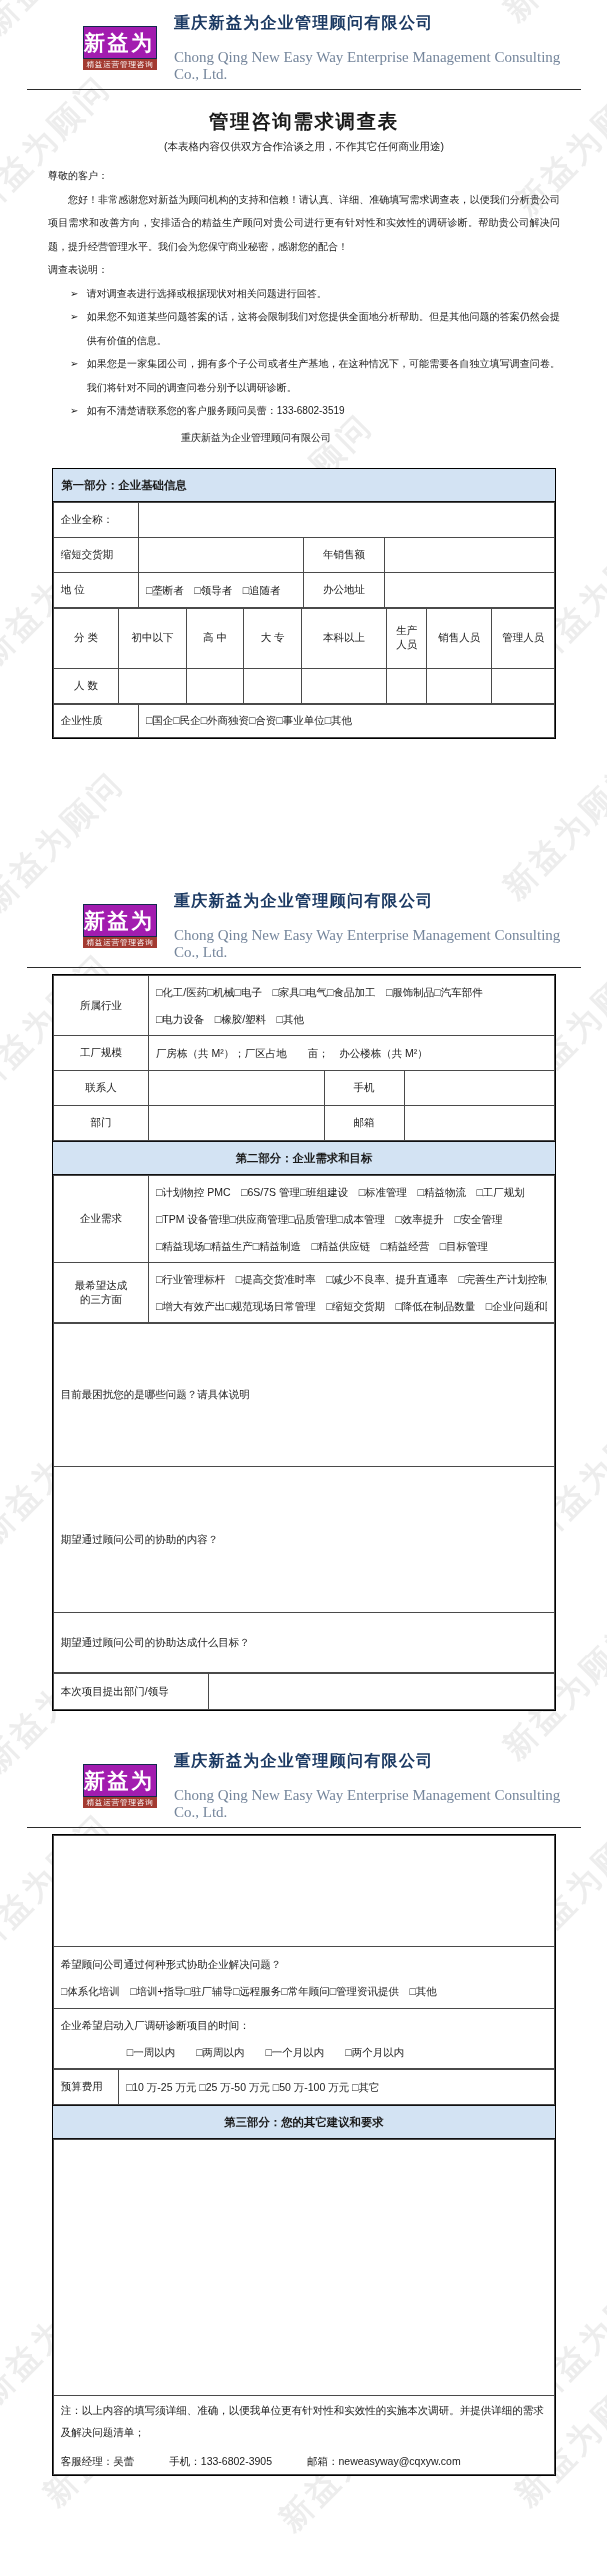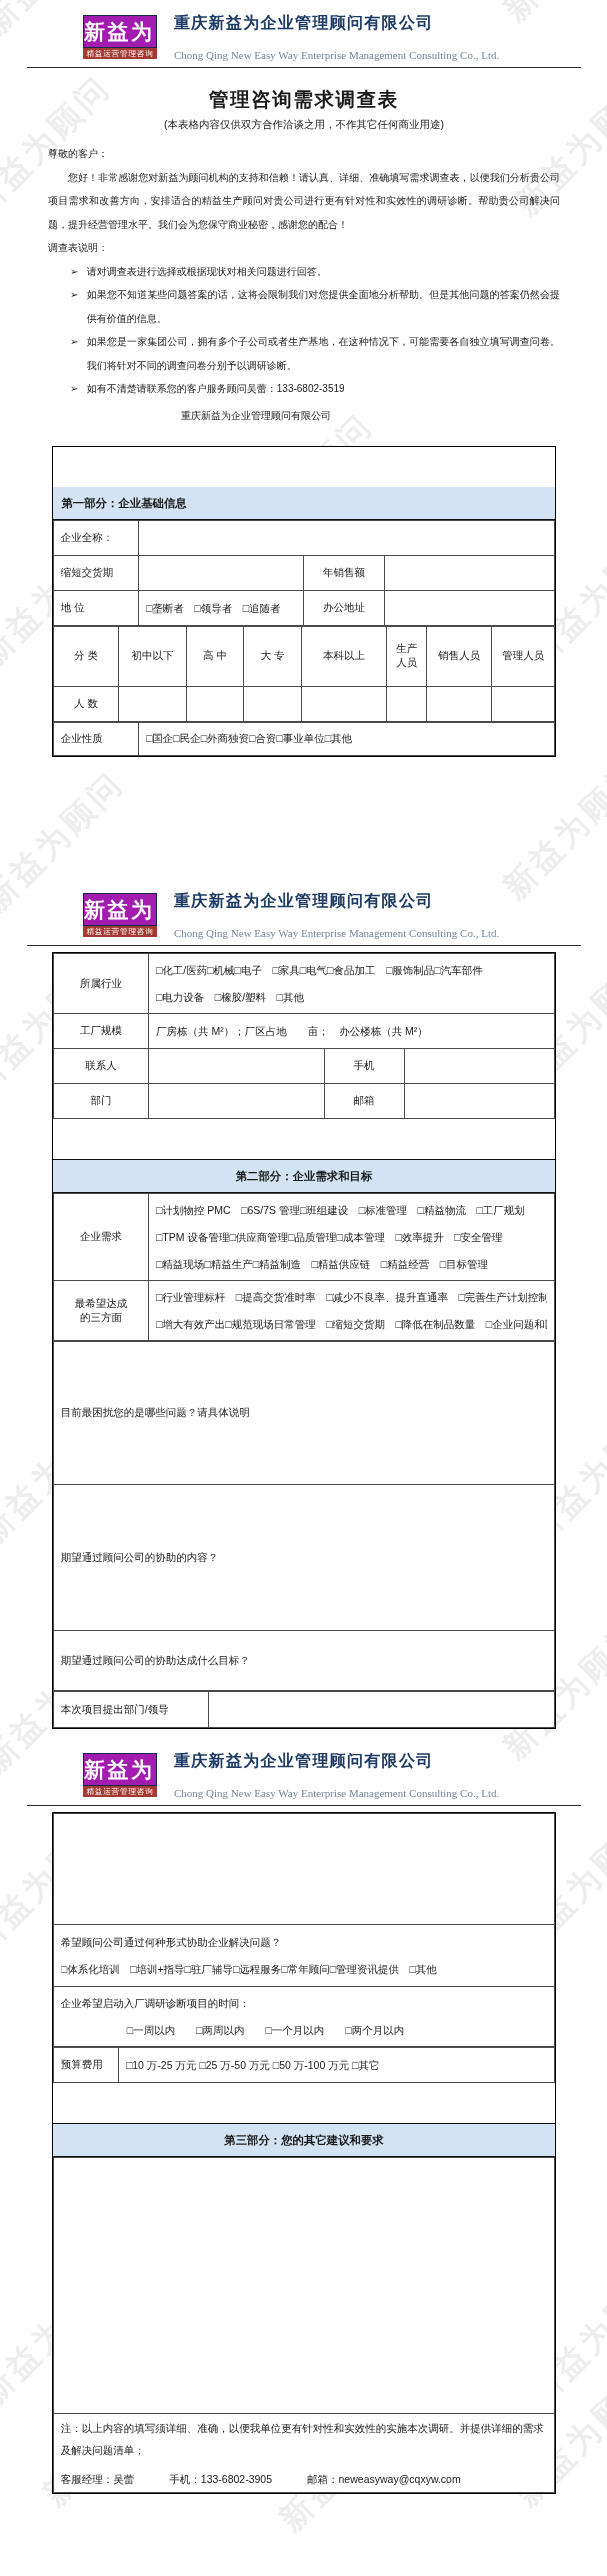--- a/index.html
+++ b/index.html
@@ -29,37 +29,37 @@
   .logo-top{
     background:#a21caf;color:#ffffff;font-size:21px;font-weight:bold;
     text-align:left;line-height:31px;height:31px;letter-spacing:2.5px;
     border:0.8px solid #122a4b;
   }
   .logo-bot{
     background:#a33a31;color:#ffffff;font-size:7.6px;text-align:center;
     line-height:11px;height:11px;letter-spacing:0.8px;
   }
   .co-cn{font-size:16px;font-weight:bold;color:#1c3a63;letter-spacing:1.3px;}
-  .co-en{font-size:11px;color:#75869c;font-family:"Liberation Serif","DejaVu Serif",serif;margin-top:15px;}
+  .co-en{font-size:15px;color:#75869c;font-family:"Liberation Serif","DejaVu Serif",serif;margin-top:15px;}
   
   .doc-title{text-align:center;font-size:19.4px;font-weight:bold;letter-spacing:1.7px;margin:18.6px 0 5px 0;}
   .doc-subtitle{text-align:center;font-size:10.5px;margin-bottom:10px;}
   .body-text{margin:0 48px;font-size:10px;line-height:2.35;text-align:justify;}
   .para{text-indent:2em;}
   .bullet{display:flex;align-items:flex-start;}
   .bullet-glyph{flex:0 0 auto;margin:0 8.4px 0 22px;}
   .bullet-text{flex:1;}
   .signature{margin-left:133px;margin-top:3.4px;}
   
   .tbl{border:1.7px solid #000;margin:6.8px 52px 0 52px;background:#fff;}
   .tbl table{width:100%;border-collapse:collapse;table-layout:fixed;}
   .tbl td{border:0.8px solid #4a4a4a;padding:2.5px 6.8px;font-size:10.5px;vertical-align:middle;overflow:hidden;}
   .sec-title{
     background:#d3e3f3;font-size:11.4px;font-weight:bold;
-    padding:8.4px 8.4px;border-bottom:1.3px solid #111;margin-top:40px;
+    padding:8.4px 8.4px;border-bottom:1.3px solid #111;
   }
   .sec-title.mid{border-top:1.3px solid #111;text-align:center;}
   .lbl{vertical-align:middle;}
   .ctr{text-align:center;}
   .qcell{vertical-align:top;padding-top:6.8px;}
   .optline{white-space:nowrap;overflow:hidden;line-height:2.55;}
   .h30 td{height:25px;} .h34 td{height:29px;} .h36 td{height:30px;}
   .h64 td{height:54px;} .h66 td{height:56px;} .h96 td{height:81px;}
   .h124 td{height:105px;} .h162 td{height:137px;} .h166 td{height:140px;}
   .h296 td{height:250px;}

